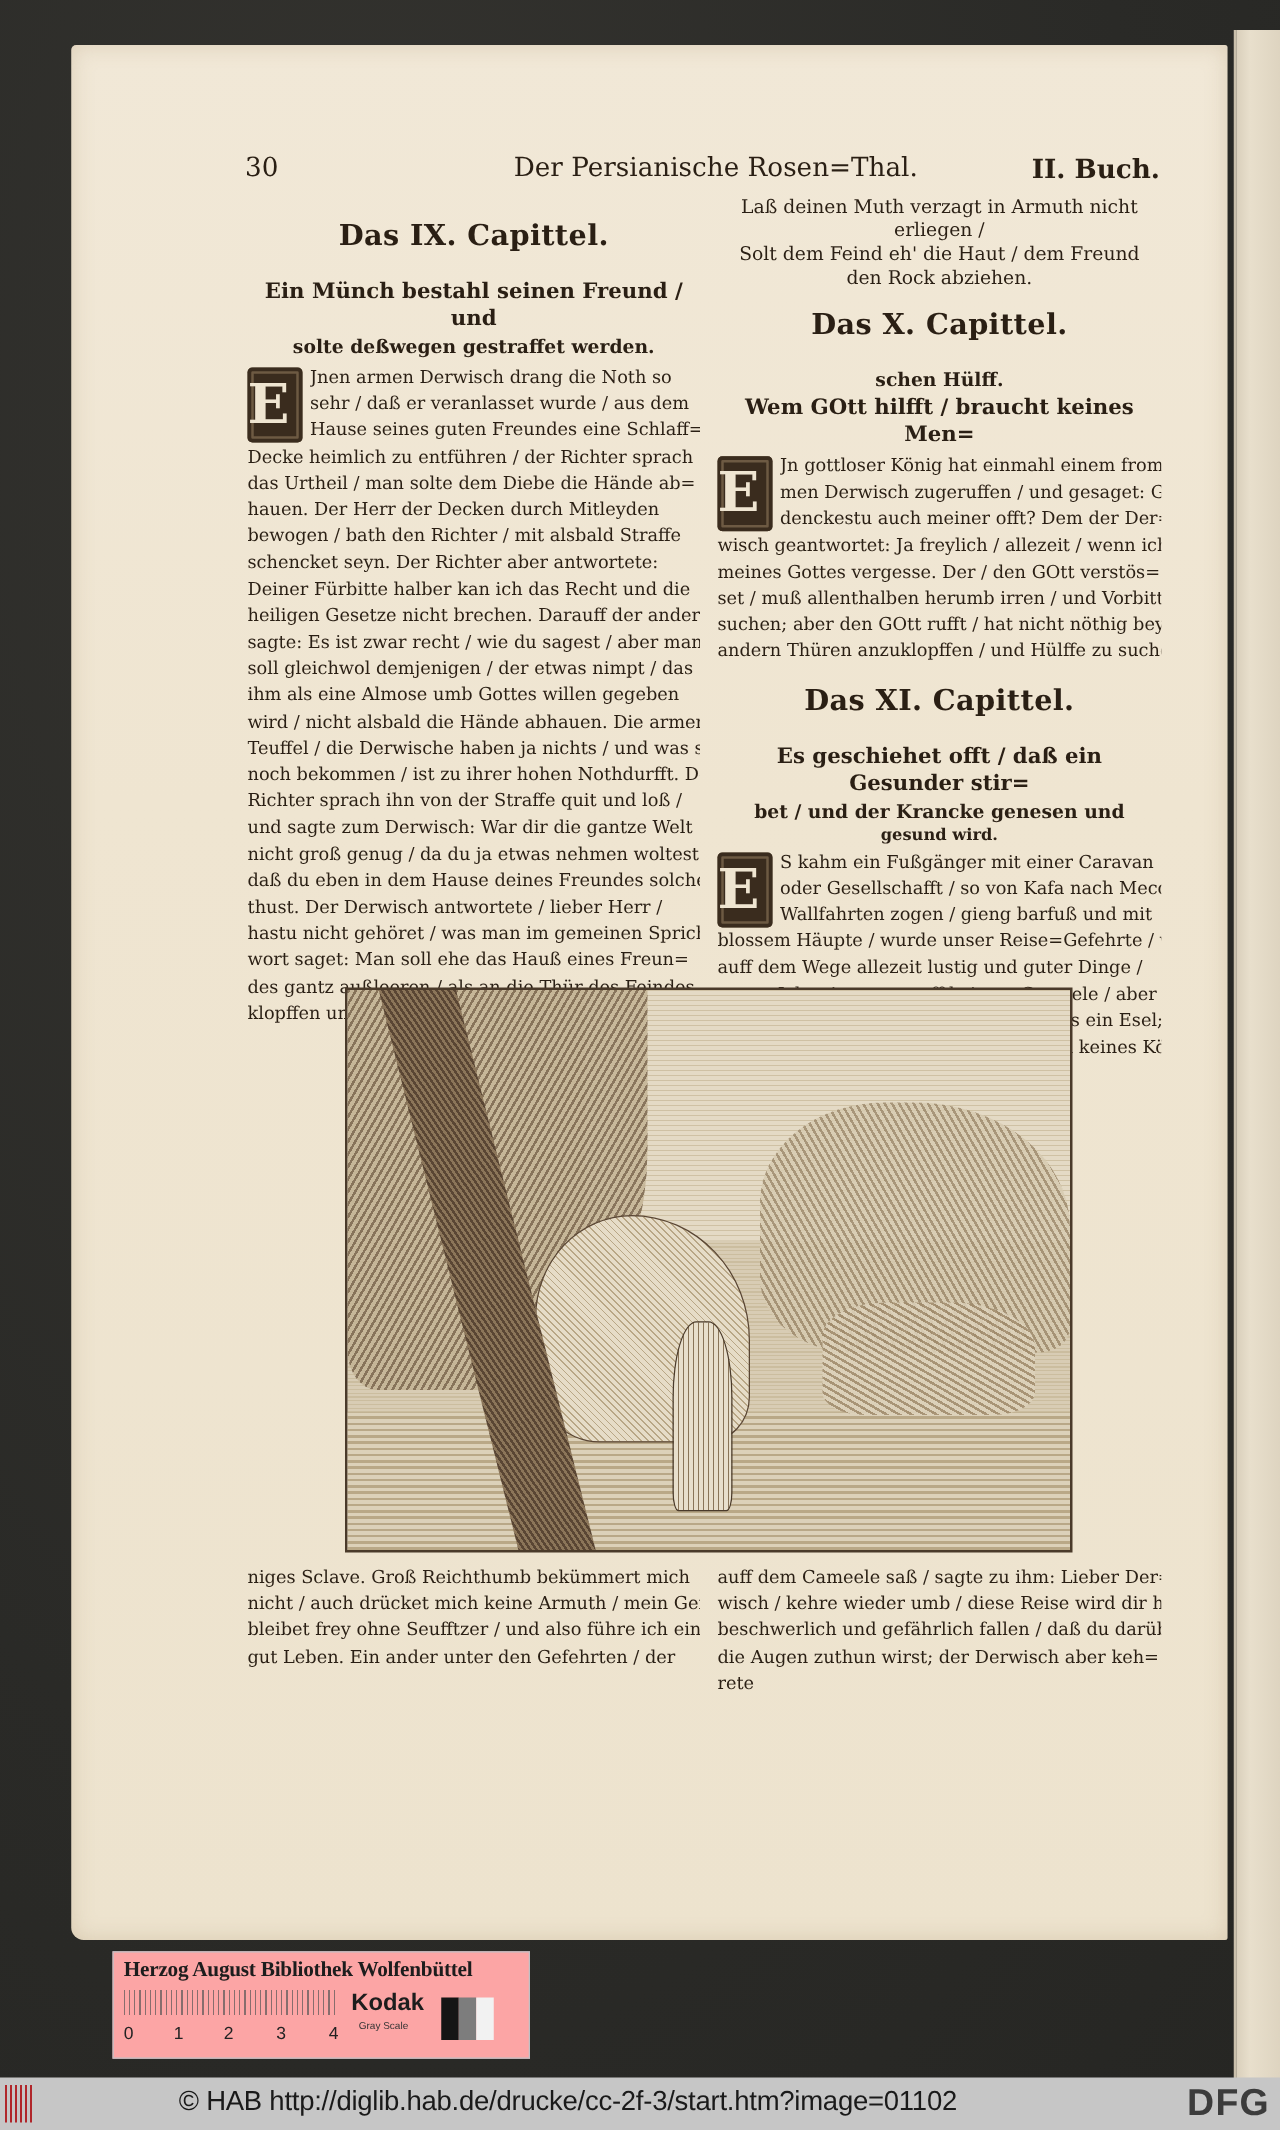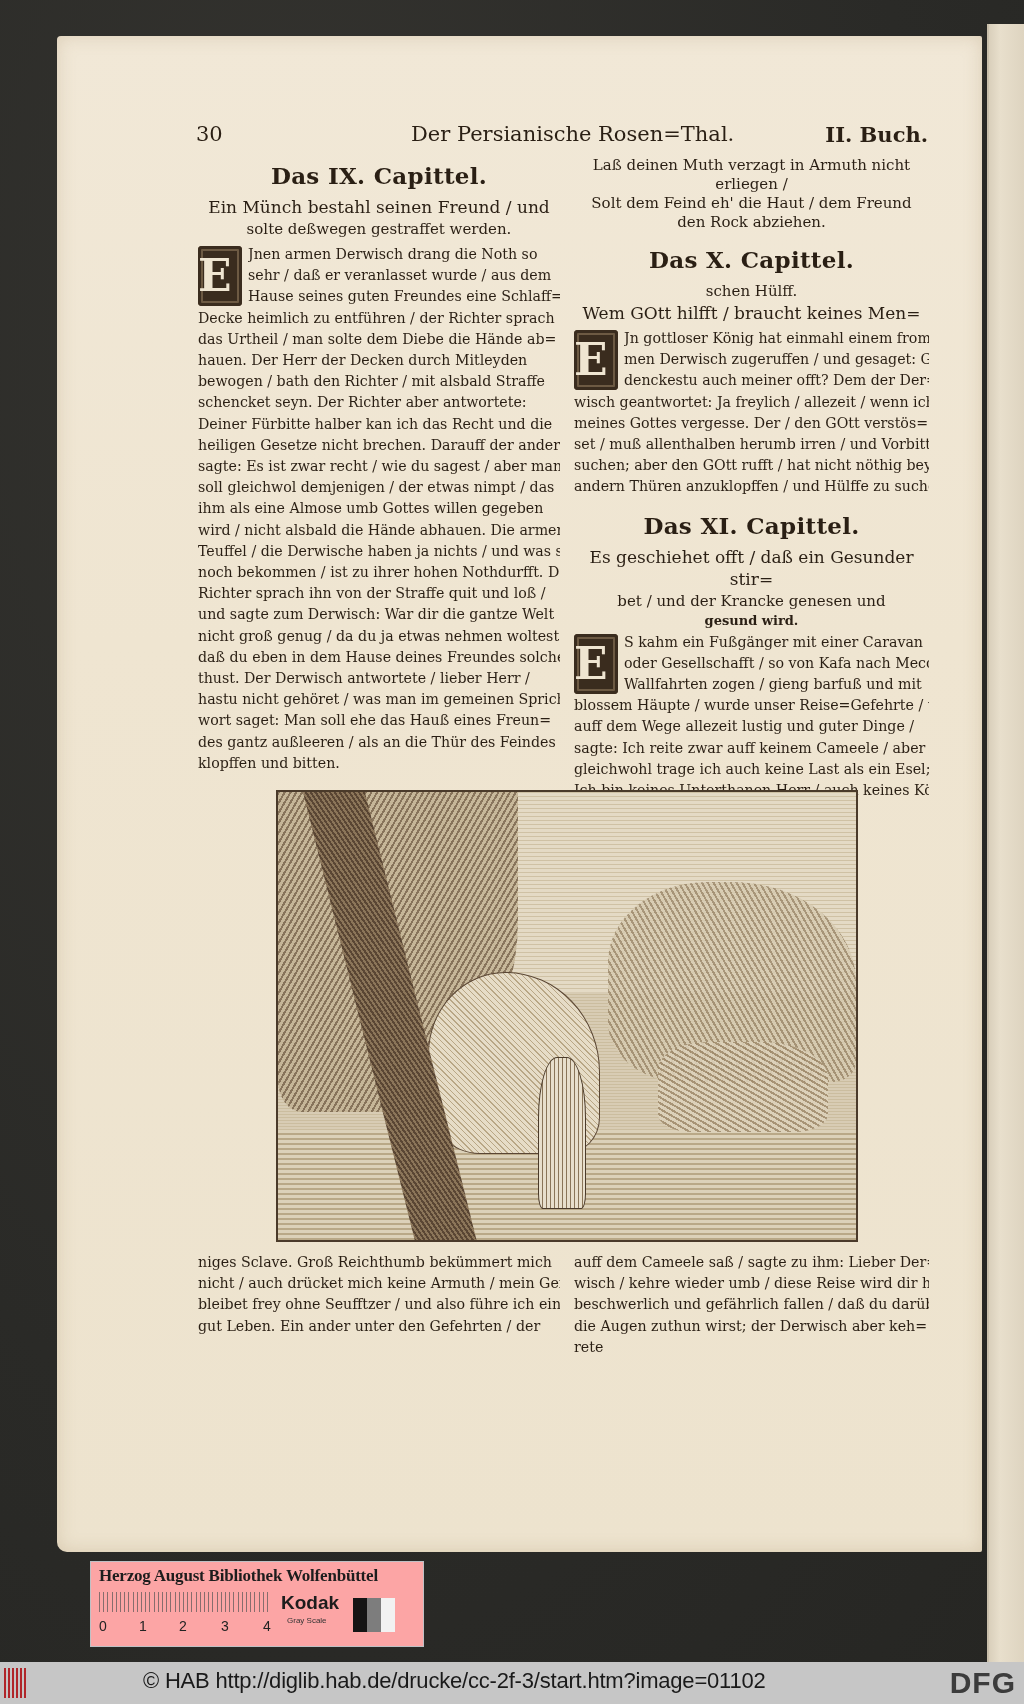--- a/index.html
+++ b/index.html
@@ -29,24 +29,24 @@
     font-size:21px; color:#2a1f14;
   }
   .rh-page { position:absolute; left:0; top:0; }
   .rh-title { position:absolute; left:215px; top:0; }
   .rh-book { position:absolute; right:0; top:0; font-weight:bold; }
   .col { position:absolute; color:#2a1f14; font-family:"DejaVu Serif", serif; }
   .col-left { left:198px; width:362px; }
   .col-right { left:574px; width:355px; }
   .chap-title {
     text-align:center; font-weight:bold; font-size:23px; line-height:32px;
-    margin:4px; letter-spacing:0.3px;
+    margin:17px; letter-spacing:0.3px;
   }
   .chap-sub {
-    text-align:center; font-weight:normal; font-size:17px; line-height:22px; margin:0;
+    text-align:center; font-weight:bold; font-size:17px; line-height:22px; margin:0;
   }
   .chap-sub-small {
     text-align:center; font-weight:bold; font-size:13px; line-height:17px; margin:0;
   }
   .body-text {
     font-size:14.2px; line-height:21.2px; text-align:justify; margin:0;
     text-align-last:left;
   }
   .body-line { display:block; white-space:nowrap; overflow:hidden; text-align:justify; }
   .verse {

